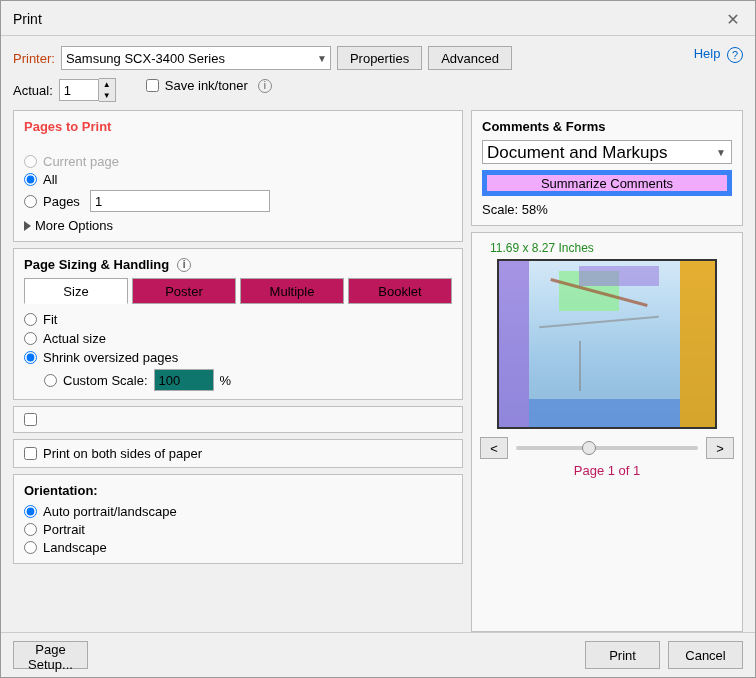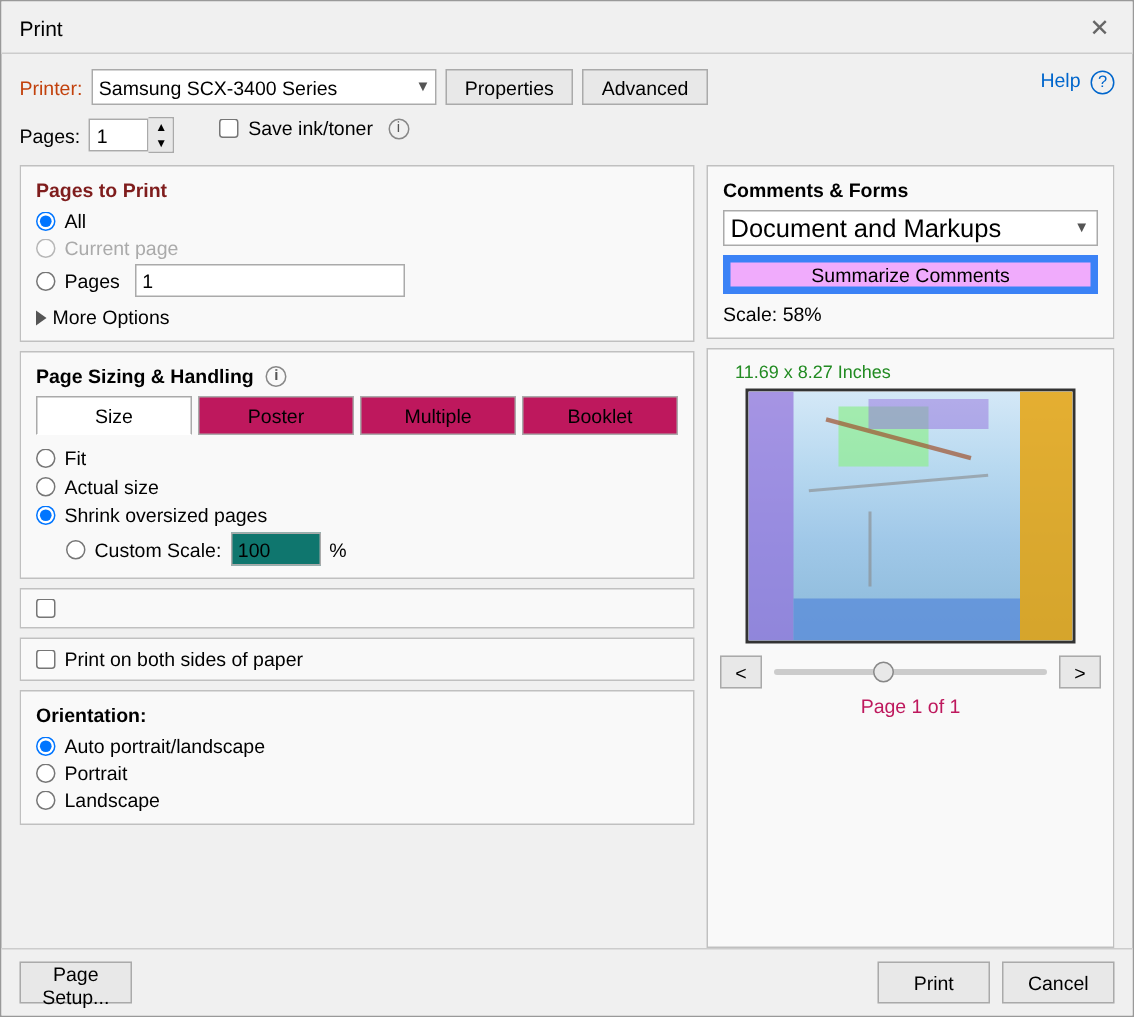--- a/index.html
+++ b/index.html
@@ -50,21 +50,21 @@
       display: flex;
       flex-direction: column;
       padding: 10px 12px 0 12px;
       overflow: hidden;
     }
     .printer-label {
       margin-right: 6px;
       color: #c2410c;
     }
     .printer-select {
-      width: 230px;
+      width: 270px;
       height: 24px;
       border: 1px solid #aaa;
       background: #fff;
       padding: 1px 4px;
       font-size: 13px;
       appearance: none;
       -webkit-appearance: none;
       position: relative;
     }
     .select-wrapper {
@@ -188,22 +188,22 @@
       flex-direction: column;
     }
     .section {
       border: 1px solid #c0c0c0;
       background: #f9f9f9;
       margin-bottom: 6px;
       padding: 8px 10px;
     }
     .section-title {
       font-weight: bold;
-      margin-bottom: 6px;
-      color: #7f1d1d;
+      margin-bottom: 20px;
+      color: #ef4444;
     }
     .radio-group {
       display: flex;
       flex-direction: column;
       gap: 3px;
     }
     .radio-item {
       display: flex;
       align-items: center;
       gap: 6px;
@@ -521,21 +521,21 @@
         <button class="btn">Advanced</button>
       </div>
       <a href="#" class="help-link">
         <span>Help</span>
         <span class="help-circle">?</span>
       </a>
     </div>
 
     <div style="display:flex; align-items:flex-start; margin-bottom:8px;">
       <div style="display:flex; align-items:center; margin-right:20px;">
-        <span class="copies-label">Pages:</span>
+        <span class="copies-label">Actual:</span>
         <div class="spinner-wrapper">
           <input type="text" class="spinner-input" value="1" style="">
           <div class="spinner-btns">
             <button class="spinner-btn">▲</button>
             <button class="spinner-btn">▼</button>
           </div>
         </div>
       </div>
       <div class="checkbox-group">
         <div class="checkbox-item">
@@ -546,27 +546,27 @@
       </div>
     </div>
 
     <div class="main-area">
 
       <div class="left-panel">
 
         <div class="section">
           <div class="section-title">Pages to Print</div>
           <div class="radio-group">
+            <div class="radio-item disabled-radio">
+              <input type="radio" name="pages" id="currentpage" style="">
+              <label for="currentpage">Current page</label>
+            </div>
             <div class="radio-item">
               <input type="radio" name="pages" id="all" checked="" style="">
               <label for="all">All</label>
-            </div>
-            <div class="radio-item disabled-radio">
-              <input type="radio" name="pages" id="currentpage" style="">
-              <label for="currentpage">Current page</label>
             </div>
             <div class="pages-row radio-item">
               <input type="radio" name="pages" id="pages" style="">
               <label for="pages">Pages</label>
               <input type="text" class="pages-input" value="1" style="">
             </div>
           </div>
           <div class="more-options">
             <span class="triangle"></span>
             <span>More Options</span>

